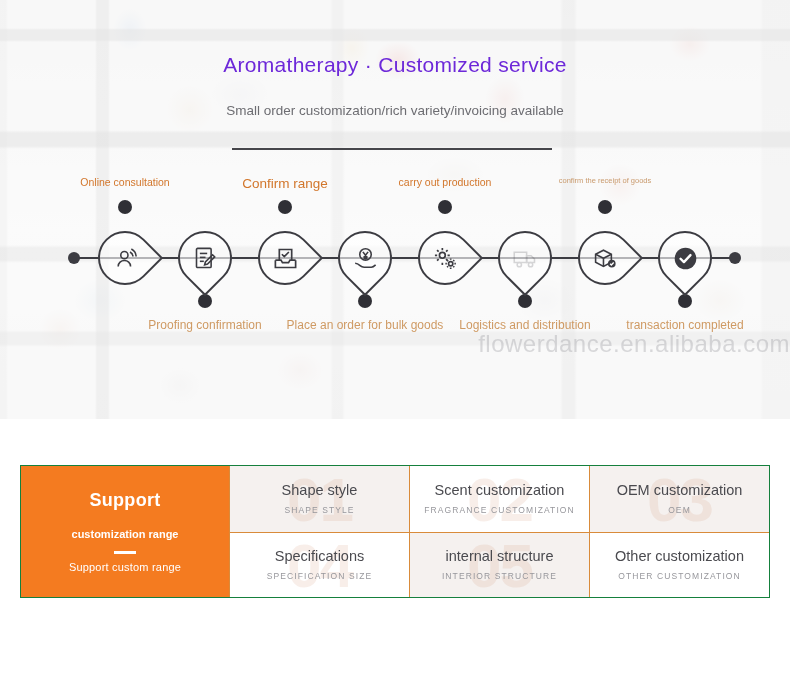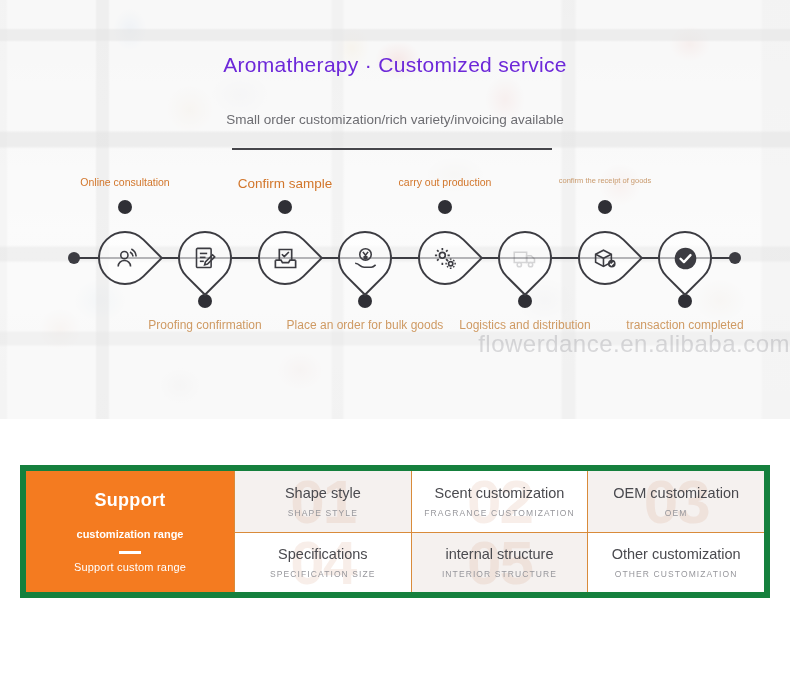--- a/index.html
+++ b/index.html
@@ -79,21 +79,21 @@
   .banner-title {
     position: absolute;
     left: 0; top: 53px; width: 790px;
     text-align: center;
     font-size: 21px;
     color: #6d28d9;
     letter-spacing: .3px;
   }
   .banner-sub {
     position: absolute;
-    left: 0; top: 112px; width: 790px;
+    left: 0; top: 103px; width: 790px;
     text-align: center;
     font-size: 13.5px;
     color: #6d6d72;
   }
   .banner-rule {
     position: absolute;
     left: 232px; top: 148px;
     width: 320px; height: 2px;
     background: #45454a;
   }
@@ -165,21 +165,21 @@
     color: rgba(160,160,165,.38);
     letter-spacing: .5px;
   }
 
   
   .support-table {
     position: absolute;
     left: 20px; top: 465px;
     width: 750px; height: 133px;
     display: flex;
-    border: 6px solid #15803d;
+    border: 1px solid #15803d;
   }
   .support-left {
     width: 208px;
     background: #f47b20;
     color: #ffffff;
     display: flex; flex-direction: column;
     align-items: center; justify-content: center;
     gap: 4px;
   }
   .sl-title { font-size: 18px; font-weight: bold; letter-spacing: .3px; }
@@ -275,21 +275,21 @@
         <div class="tip-dot"></div>
         <div class="pin"></div>
         <div class="pin-icon">
           <svg viewBox="0 0 24 24" fill="none" stroke="currentColor" stroke-width="1.5">
             <path d="M3 13.5h5l1.3 2.2h5.4l1.3-2.2h5"></path>
             <path d="M3 13.5V20h18v-6.5"></path>
             <path d="M6.5 13.5V4h11v9.5"></path>
             <path d="M8.8 8.2l2.1 2.1 4.1-4.1"></path>
           </svg>
         </div>
-        <div class="node-label lbl-lg">Confirm sample</div>
+        <div class="node-label lbl-lg">Confirm range</div>
       </div>
 
       <div class="node down" style="left:306px">
         <div class="tip-dot"></div>
         <div class="pin"></div>
         <div class="pin-icon">
           <svg viewBox="0 0 24 24" fill="none" stroke="currentColor" stroke-width="1.4">
             <circle cx="12" cy="8.4" r="5.1"></circle>
             <path d="M9.7 6.1l2.3 3 2.3-3M12 9.1v4.1M10.2 10.4h3.6M10.2 11.9h3.6"></path>
             <path d="M2.8 16.2c1.9 0 3.2 1 4.4 2.1 1 .9 2.1 1.4 3.6 1.4h6.4c1.4 0 2.3-.7 3.8-2.1"></path>

